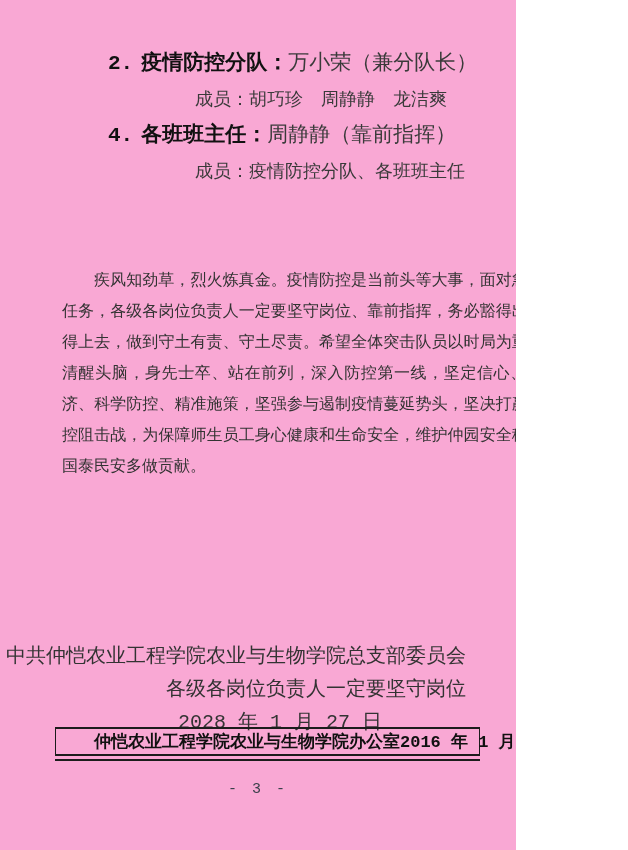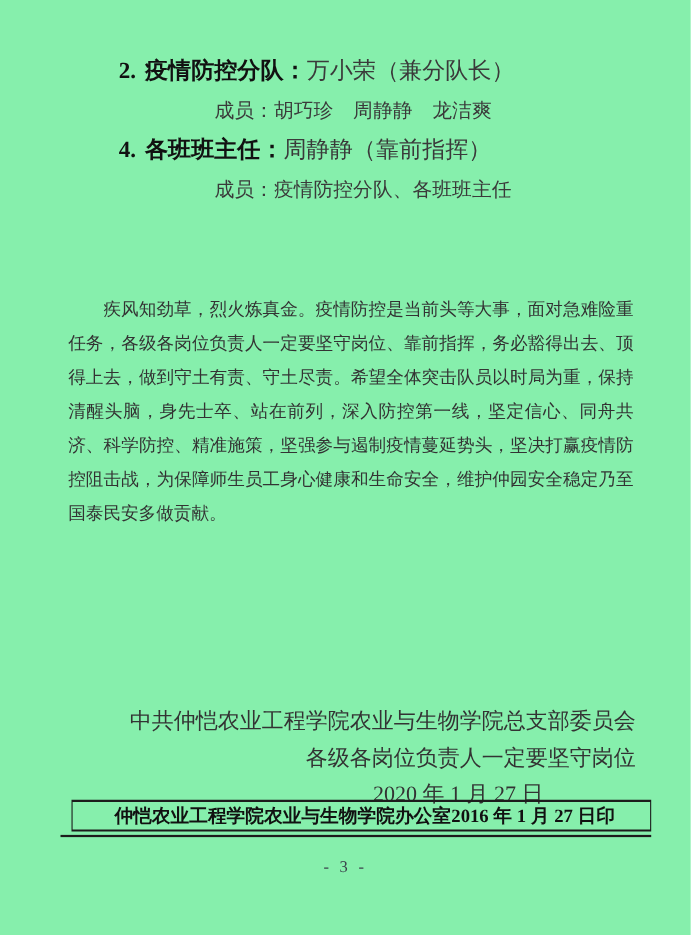--- a/index.html
+++ b/index.html
@@ -2,25 +2,25 @@
 <html lang="zh"><head>
 <meta charset="utf-8">
 <style>
   html, body {
     margin: 0;
     padding: 0;
     background: #ffffff;
   }
   .page {
     position: relative;
-    width: 628px;
+    width: 516px;
     height: 850px;
-    background: #86efac;
+    background: #f9a8d4;
     overflow: hidden;
-    font-family: Liberation Serif, serif;
+    font-family: Liberation Mono, monospace;
     color: #2b2b2b;
   }
 
   
   .teams {
     position: absolute;
     left: 62px;
     top: 46px;
     right: 46px;
   }
@@ -75,21 +75,21 @@
     line-height: 33px;
     color: #333333;
   }
   .sig-date {
     margin-right: 84px;
   }
 
   
   .footer-box {
     position: absolute;
-    left: 65px;
+    left: 55px;
     right: 36px;
     top: 727px;
     box-sizing: border-box;
     border: 1px solid #1c1c1c;
     border-top-width: 2px;
     border-bottom-width: 2px;
     height: 29px;
     display: flex;
     justify-content: space-between;
     align-items: center;
@@ -142,21 +142,21 @@
       <div class="team-members">成员：疫情防控分队、各班班主任</div>
     </div>
 
   </section>
 
   <p class="body-paragraph">疾风知劲草，烈火炼真金。疫情防控是当前头等大事，面对急难险重任务，各级各岗位负责人一定要坚守岗位、靠前指挥，务必豁得出去、顶得上去，做到守土有责、守土尽责。希望全体突击队员以时局为重，保持清醒头脑，身先士卒、站在前列，深入防控第一线，坚定信心、同舟共济、科学防控、精准施策，坚强参与遏制疫情蔓延势头，坚决打赢疫情防控阻击战，为保障师生员工身心健康和生命安全，维护仲园安全稳定乃至国泰民安多做贡献。</p>
 
   <div class="signature">
     <div class="sig-line1">中共仲恺农业工程学院农业与生物学院总支部委员会</div>
     <div class="sig-line2">各级各岗位负责人一定要坚守岗位</div>
-    <div class="sig-date">2020 年 1 月 27 日</div>
+    <div class="sig-date">2028 年 1 月 27 日</div>
   </div>
 
   <div class="footer-box">
     <span class="footer-office">仲恺农业工程学院农业与生物学院办公室</span>
     <span class="footer-date">2016 年 1 月 27 日印</span>
   </div>
   <div class="footer-underline"></div>
 
   <div class="page-number">- 3 -</div>
 

